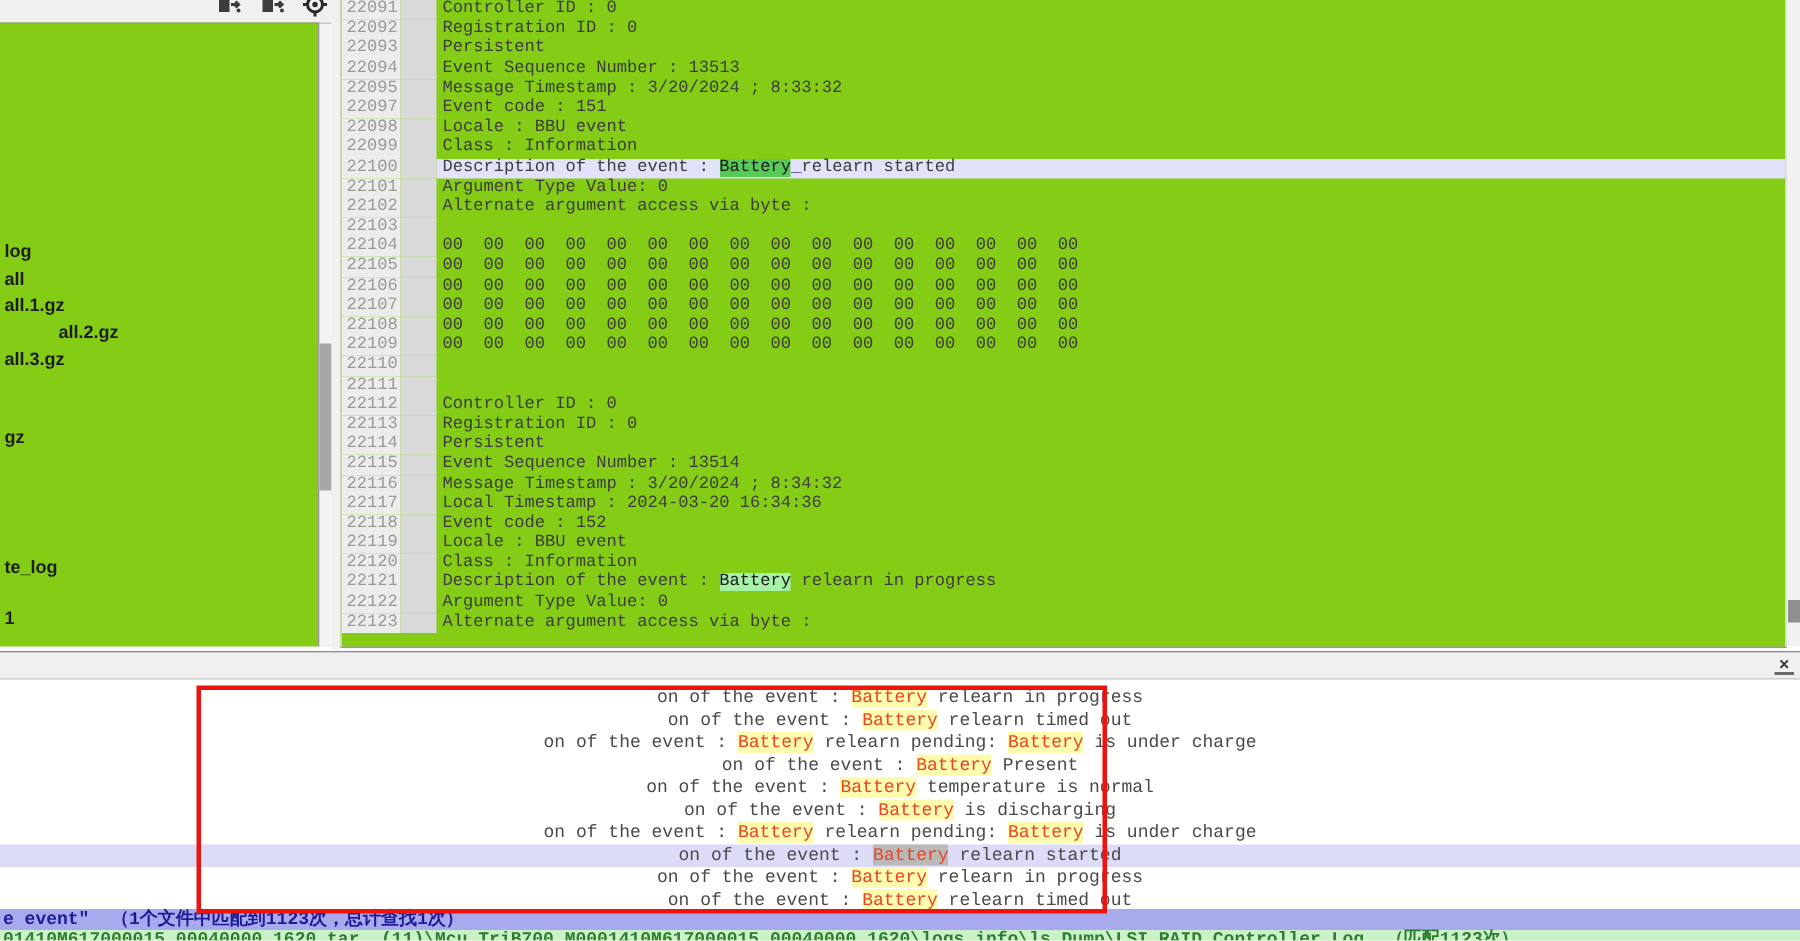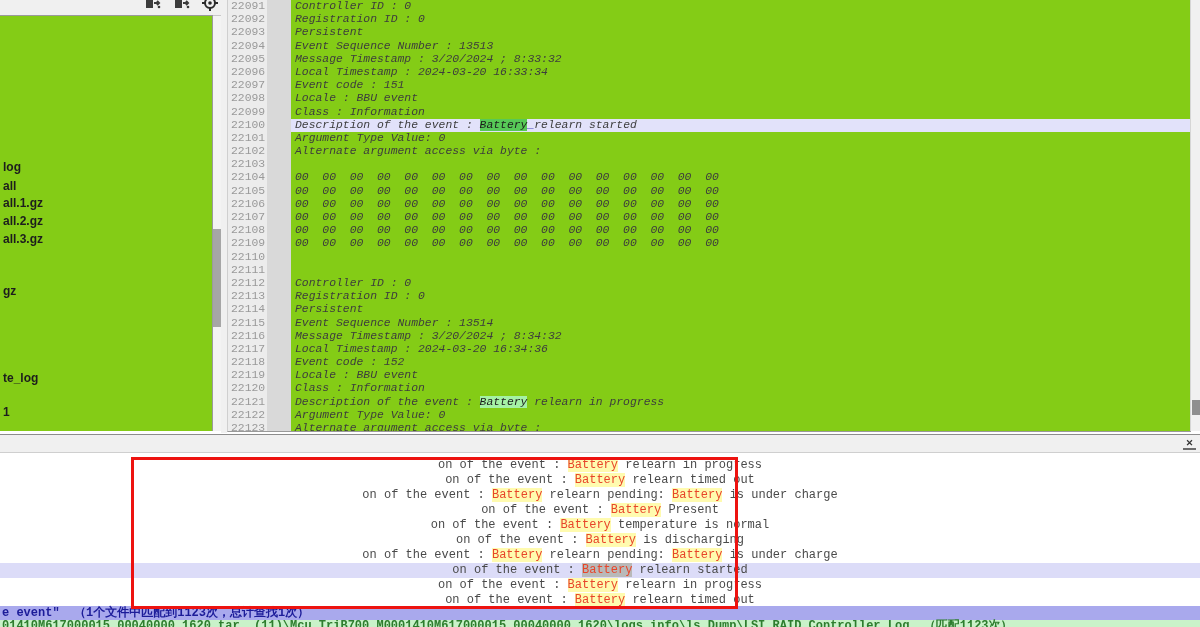--- a/index.html
+++ b/index.html
@@ -19,21 +19,21 @@
   .sb-thumb{position:absolute;left:0px;top:213px;width:8px;height:98px;background:#a6a6a6;}
   .gap-col{position:absolute;left:221px;top:0;width:6px;height:433px;background:#f0f0f0;}
 
   
   .editor{position:absolute;left:227px;top:0;width:963px;height:431px;overflow:hidden;background:#84cc16;
           border-bottom:1px solid #999;border-left:1px solid #cfcfcf;}
   .ed-row{display:flex;height:13.2px;line-height:13.2px;font-family:"Liberation Mono","DejaVu Sans Mono",monospace;
           font-size:11.4px;white-space:pre;}
   .ln{flex:0 0 36px;padding-left:3px;background:#ececec;color:#9a9a9a;}
   .lm{flex:0 0 24px;background:#d9d9d9;}
-  .lt{flex:1 1 auto;padding-left:4px;color:#3d3d3d;font-style:italic;}
+  .lt{flex:1 1 auto;padding-left:4px;color:#3d3d3d;}
   .ed-row.active .lt{background:var(--c-active_line_bg,#e2e2fa);}
   .hl-active{background:var(--c-match_active_bg,#57c957);color:#1c1c1c;}
   .hl-other{background:var(--c-match_other_bg,#a5f1a5);color:#1c1c1c;}
   .caret{color:#4343b4;font-weight:bold;}
   .ed-scroll{position:absolute;left:1190px;top:0;width:10px;height:431px;background:#f1f1f1;border-left:1px solid #d6d6d6;}
   .ed-thumb{position:absolute;left:1px;top:400px;width:9px;height:15px;background:#8f8f8f;}
 
   
   .bottom-panel{position:absolute;left:0;top:434px;width:1200px;height:193px;background:#fff;
                 border-top:1px solid #8c8c8c;overflow:hidden;}
@@ -87,39 +87,38 @@
             <path d="M9 1 v3 M9 14 v3 M1 9 h3 M14 9 h3" stroke="#2b2b2b" stroke-width="2"></path>
           </svg>
       </span>
     </button>
   </div>
 
   <div class="sidebar">
       <div class="tree-item" style="top: 143px;">log</div>
       <div class="tree-item" style="top: 162px;">all</div>
       <div class="tree-item" style="top: 179px;">all.1.gz</div>
-      <div class="tree-item" style="top: 197px;">all.2.gz</div>
+      <div class="tree-item" style="top: 197px; margin-left: 36px;">all.2.gz</div>
       <div class="tree-item" style="top: 215px;">all.3.gz</div>
       <div class="tree-item" style="top: 267px;">gz</div>
       <div class="tree-item" style="top: 354px;">te_log</div>
       <div class="tree-item" style="top: 388px;">1</div>
       <div class="tree-item selected" style="top: 401px;">ller_Log</div>
     </div>
   <div class="sb-scroll">
     <div class="sb-thumb"></div>
   </div>
   <div class="gap-col"></div>
 
   <div class="editor">
       <div class="ed-row"><span class="ln">22091</span><span class="lm"></span><span class="lt">Controller ID : 0</span></div>
       <div class="ed-row"><span class="ln">22092</span><span class="lm"></span><span class="lt">Registration ID : 0</span></div>
       <div class="ed-row"><span class="ln">22093</span><span class="lm"></span><span class="lt">Persistent</span></div>
       <div class="ed-row"><span class="ln">22094</span><span class="lm"></span><span class="lt">Event Sequence Number : 13513</span></div>
       <div class="ed-row"><span class="ln">22095</span><span class="lm"></span><span class="lt">Message Timestamp : 3/20/2024 ; 8:33:32</span></div>
-      <div class="ed-row"><span class="ln">22096</span><span class="lm"></span><span class="lt">Local Timestamp : 2024-03-20 16:33:34</span></div>
       <div class="ed-row"><span class="ln">22097</span><span class="lm"></span><span class="lt">Event code : 151</span></div>
       <div class="ed-row"><span class="ln">22098</span><span class="lm"></span><span class="lt">Locale : BBU event</span></div>
       <div class="ed-row"><span class="ln">22099</span><span class="lm"></span><span class="lt">Class : Information</span></div>
       <div class="ed-row active"><span class="ln">22100</span><span class="lm"></span><span class="lt"><span>Description of the event : </span><span class="hl-active">Battery</span><span class="caret">_</span><span>relearn started</span></span></div>
       <div class="ed-row"><span class="ln">22101</span><span class="lm"></span><span class="lt">Argument Type Value: 0</span></div>
       <div class="ed-row"><span class="ln">22102</span><span class="lm"></span><span class="lt">Alternate argument access via byte :</span></div>
       <div class="ed-row"><span class="ln">22103</span><span class="lm"></span><span class="lt"></span></div>
       <div class="ed-row"><span class="ln">22104</span><span class="lm"></span><span class="lt">00  00  00  00  00  00  00  00  00  00  00  00  00  00  00  00</span></div>
       <div class="ed-row"><span class="ln">22105</span><span class="lm"></span><span class="lt">00  00  00  00  00  00  00  00  00  00  00  00  00  00  00  00</span></div>
       <div class="ed-row"><span class="ln">22106</span><span class="lm"></span><span class="lt">00  00  00  00  00  00  00  00  00  00  00  00  00  00  00  00</span></div>

